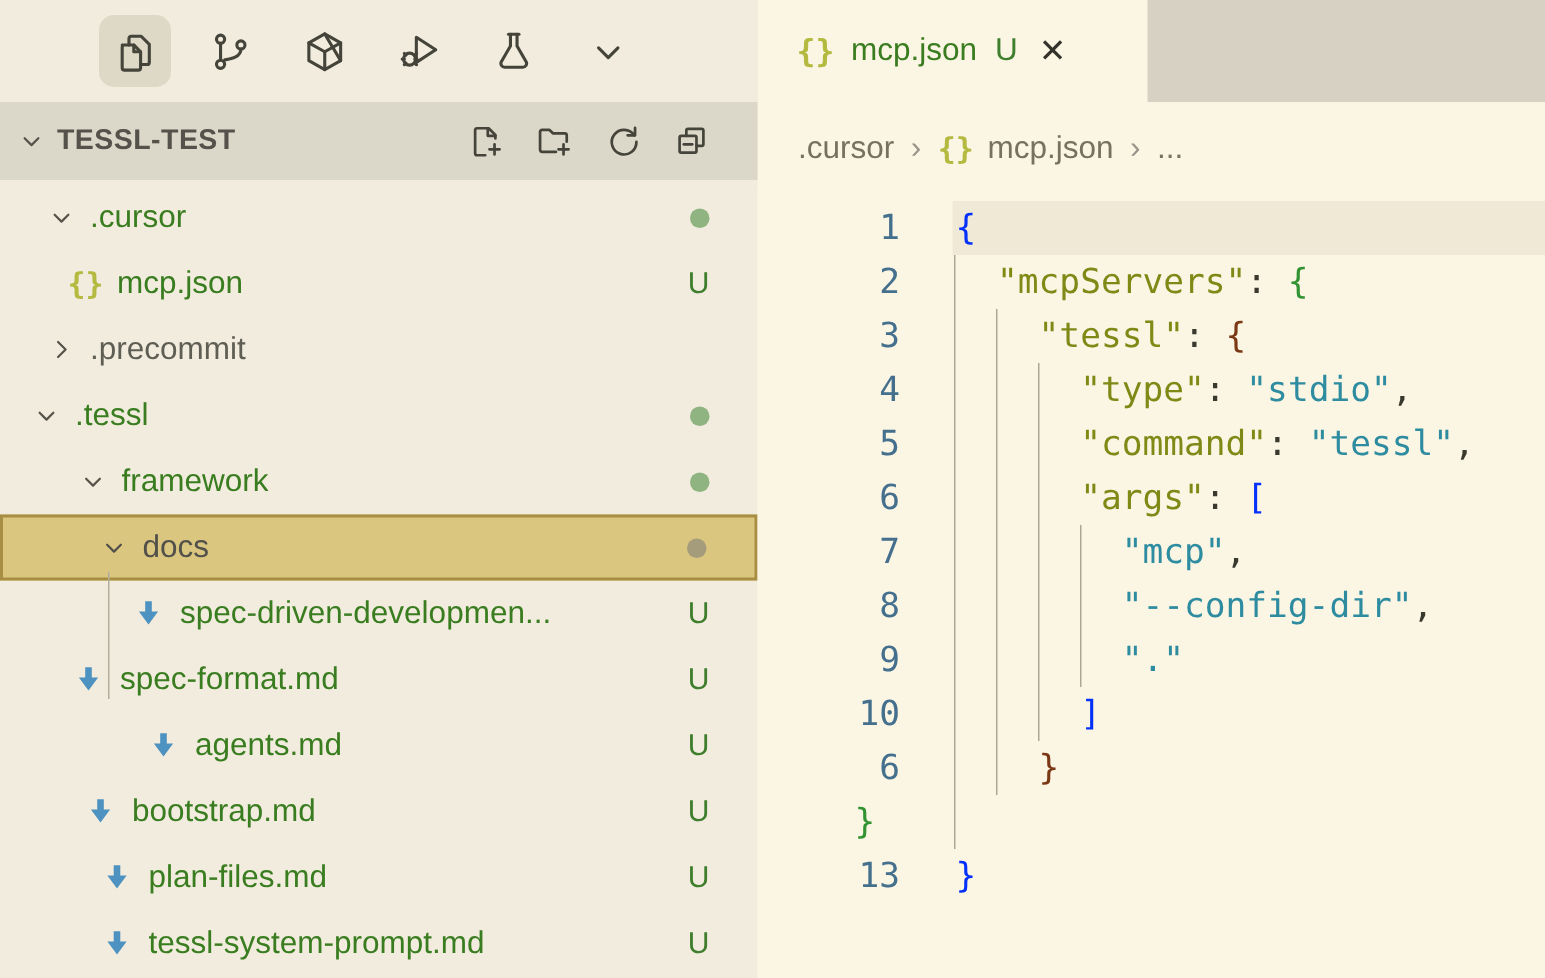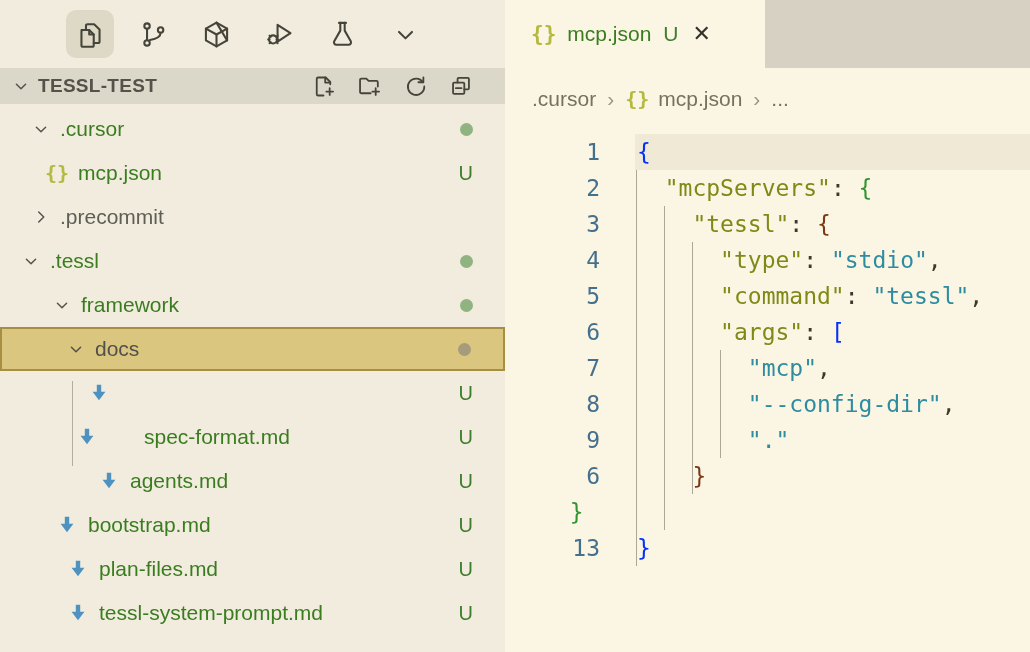--- a/index.html
+++ b/index.html
@@ -28,21 +28,21 @@
     width: 48px; height: 48px;
     margin-right: 15px;
     display: flex; align-items: center; justify-content: center;
     border-radius: 10px;
     color: var(--icon_color);
   }
   .act-item.active { background: var(--active_icon_bg); }
   .act-item svg { width: 31px; height: 31px; display: block; }
 
   .explorer-header {
-    height: 36px;
+    height: 52px;
     background: var(--header_bg);
     display: flex; align-items: center;
     padding: 0 30px 0 10px;
     box-sizing: border-box;
   }
   .explorer-header .hdr-chevron { width: 22px; height: 22px; color: var(--title_color); }
   .explorer-header .hdr-chevron svg { width: 22px; height: 22px; display:block; }
   .explorer-title {
     font-size: 19px; font-weight: bold;
     color: var(--title_color);
@@ -288,24 +288,25 @@
           <span class="badge-dot"></span>
         </div>
         <div class="tree-row" style="padding-left: 86px;">
           <span class="file-icon">
             <span class="md-glyph">
               <svg viewBox="0 0 24 24" fill="#4e92c1">
                 <path d="M9.6 3h4.8v7.6h4.6L12 20 5 10.6h4.6z"></path>
               </svg>
             </span>
           </span>
-          <span class="spacer"></span>
-          <span class="badge-u">U</span>
-        </div>
-        <div class="tree-row" style="padding-left: 74px; gap: 36px;">
+          <span class="name green">spec-driven-developmen...</span>
+          <span class="spacer"></span>
+          <span class="badge-u">U</span>
+        </div>
+        <div class="tree-row" style="padding-left: 46px;">
           <span class="file-icon">
             <span class="md-glyph">
               <svg viewBox="0 0 24 24" fill="#4e92c1">
                 <path d="M9.6 3h4.8v7.6h4.6L12 20 5 10.6h4.6z"></path>
               </svg>
             </span>
           </span>
           <span class="name green">spec-format.md</span>
           <span class="spacer"></span>
           <span class="badge-u">U</span>
@@ -423,20 +424,24 @@
         </div>
         <div class="code-line">
           <span class="gutter">8</span>
           <span class="line-content"><span class="tok-p">        </span><span class="tok-s">"--config-dir"</span><span class="tok-p">,</span></span>
         </div>
         <div class="code-line">
           <span class="gutter">9</span>
           <span class="line-content"><span class="tok-p">        </span><span class="tok-s">"."</span></span>
         </div>
         <div class="code-line">
+          <span class="gutter">10</span>
+          <span class="line-content"><span class="tok-p">      </span><span class="tok-b1">]</span></span>
+        </div>
+        <div class="code-line">
           <span class="gutter">6</span>
           <span class="line-content"><span class="tok-p">    </span><span class="tok-b3">}</span></span>
         </div>
         <div class="code-line">
           <span class="line-content"><span class="tok-p">  </span><span class="tok-b2">}</span></span>
         </div>
         <div class="code-line">
           <span class="gutter">13</span>
           <span class="line-content"><span class="tok-b1">}</span></span>
         </div>

